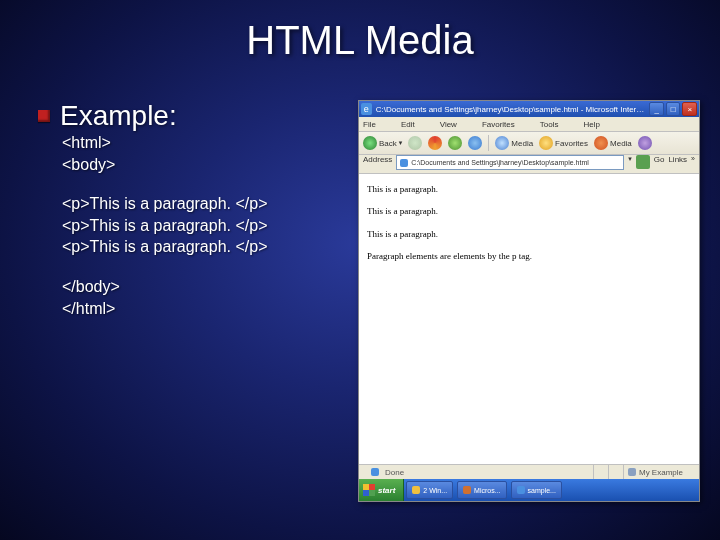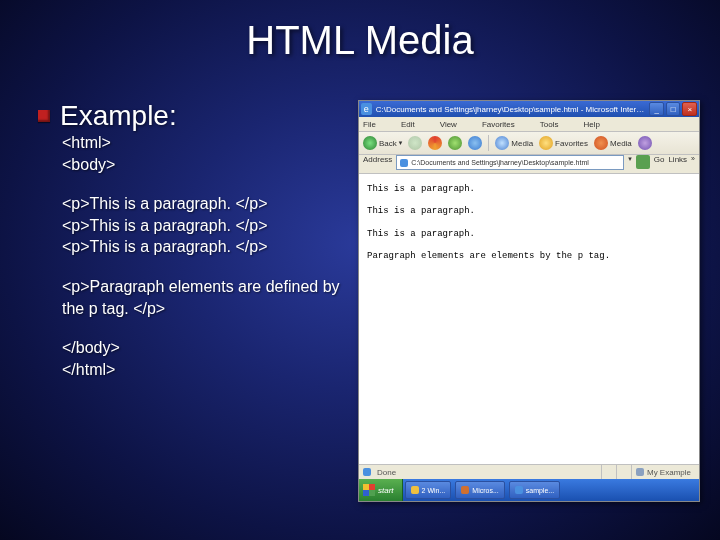--- a/index.html
+++ b/index.html
@@ -43,31 +43,31 @@
   .ie-toolbar{height:22px;background:linear-gradient(#f4f2e8,#e8e4d4);border-bottom:1px solid #c0c0c0;
     display:flex;align-items:center;padding:0 4px;gap:6px}
   .ie-btn{display:flex;align-items:center;gap:2px;font-size:8px;color:#333}
   .ie-icon{width:14px;height:14px;border-radius:50%;display:inline-block}
   .ie-addr{height:18px;background:#ece9d8;border-bottom:1px solid #c0c0c0;
     display:flex;align-items:flex-start;padding:0 4px;gap:4px;font-size:8px;color:#333}
   .ie-addr .addr-box{flex:1;height:13px;background:#fff;border:1px solid #7a9ac0;
     display:flex;align-items:center;padding:0 3px;font-size:7px;color:#333;overflow:hidden;white-space:nowrap}
   .ie-addr .go{width:14px;height:14px;background:#5aa050;border-radius:2px}
   .ie-addr .links{font-size:8px;color:#333}
-  .ie-viewport{flex:1;background:#fff;padding:8px 8px;font-family:Liberation Mono, monospace;
+  .ie-viewport{flex:1;background:#fff;padding:8px 8px;font-family:Liberation Serif, serif;
     font-size:9px;color:#000;line-height:1.6}
   .ie-viewport p{margin:0 0 8px 0}
   .ie-status{height:14px;background:#ece9d8;border-top:1px solid #c0c0c0;
-    display:flex;align-items:center;padding:0 4px;font-size:8px;color:#555;gap:6px}
+    display:flex;align-items:center;padding:0 12px;font-size:8px;color:#555;gap:6px}
   .ie-status .st-spacer{flex:1}
   .ie-status .st-cell{border-left:1px solid #c0c0c0;padding:0 4px;height:100%;display:flex;align-items:center}
   .taskbar{height:22px;background:linear-gradient(#3a7ae0,#1a50b0);
     display:flex;align-items:center;font-size:8px;color:#fff}
   .taskbar .start{height:100%;background:linear-gradient(#5ab050,#2a8030);
-    display:flex;align-items:center;padding:0 8px 0 4px;font-weight:normal;font-style:italic;gap:3px;
+    display:flex;align-items:center;padding:0 8px 0 4px;font-weight:bold;font-style:italic;gap:3px;
     border-right:1px solid #1a6020}
   .taskbar .start .winflag{width:12px;height:12px;background:
     conic-gradient(#e04030 0 25%,#50a050 0 50%,#3060d0 0 75%,#f0c030 0);}
   .taskbar .tbtn{height:16px;background:linear-gradient(#5a8ae0,#3060c0);border:1px solid #2a50a0;
     margin:0 2px;padding:0 5px;display:flex;align-items:center;border-radius:2px;font-size:7px;gap:3px;
     overflow:hidden;white-space:nowrap;max-width:58px}
   .taskbar .tray{height:100%;background:linear-gradient(#4a8ae0,#2a60c0);
     display:flex;align-items:center;padding:0 6px;gap:3px;margin-left:auto;font-size:8px}
   .tiny-icon{width:8px;height:8px;border-radius:2px;display:inline-block}
 </style>
@@ -82,23 +82,20 @@
     <div class="heading">Example:</div>
   </div>
   <div class="code-block">
     <div>&lt;html&gt;</div>
     <div>&lt;body&gt;</div>
   </div>
   <div class="code-block">
     <div>&lt;p&gt;This is a paragraph. &lt;/p&gt;</div>
     <div>&lt;p&gt;This is a paragraph. &lt;/p&gt;</div>
     <div>&lt;p&gt;This is a paragraph. &lt;/p&gt;</div>
-  </div>
-  <div class="code-block wrap">
-    <div>&lt;p&gt;Paragraph elements are defined by the p tag. &lt;/p&gt;</div>
   </div>
   <div class="code-block">
     <div>&lt;/body&gt;</div>
     <div>&lt;/html&gt;</div>
   </div>
 </div>
 
 <div class="screenshot">
   <div class="ie-titlebar">
     <span class="ie-logo">e</span>

